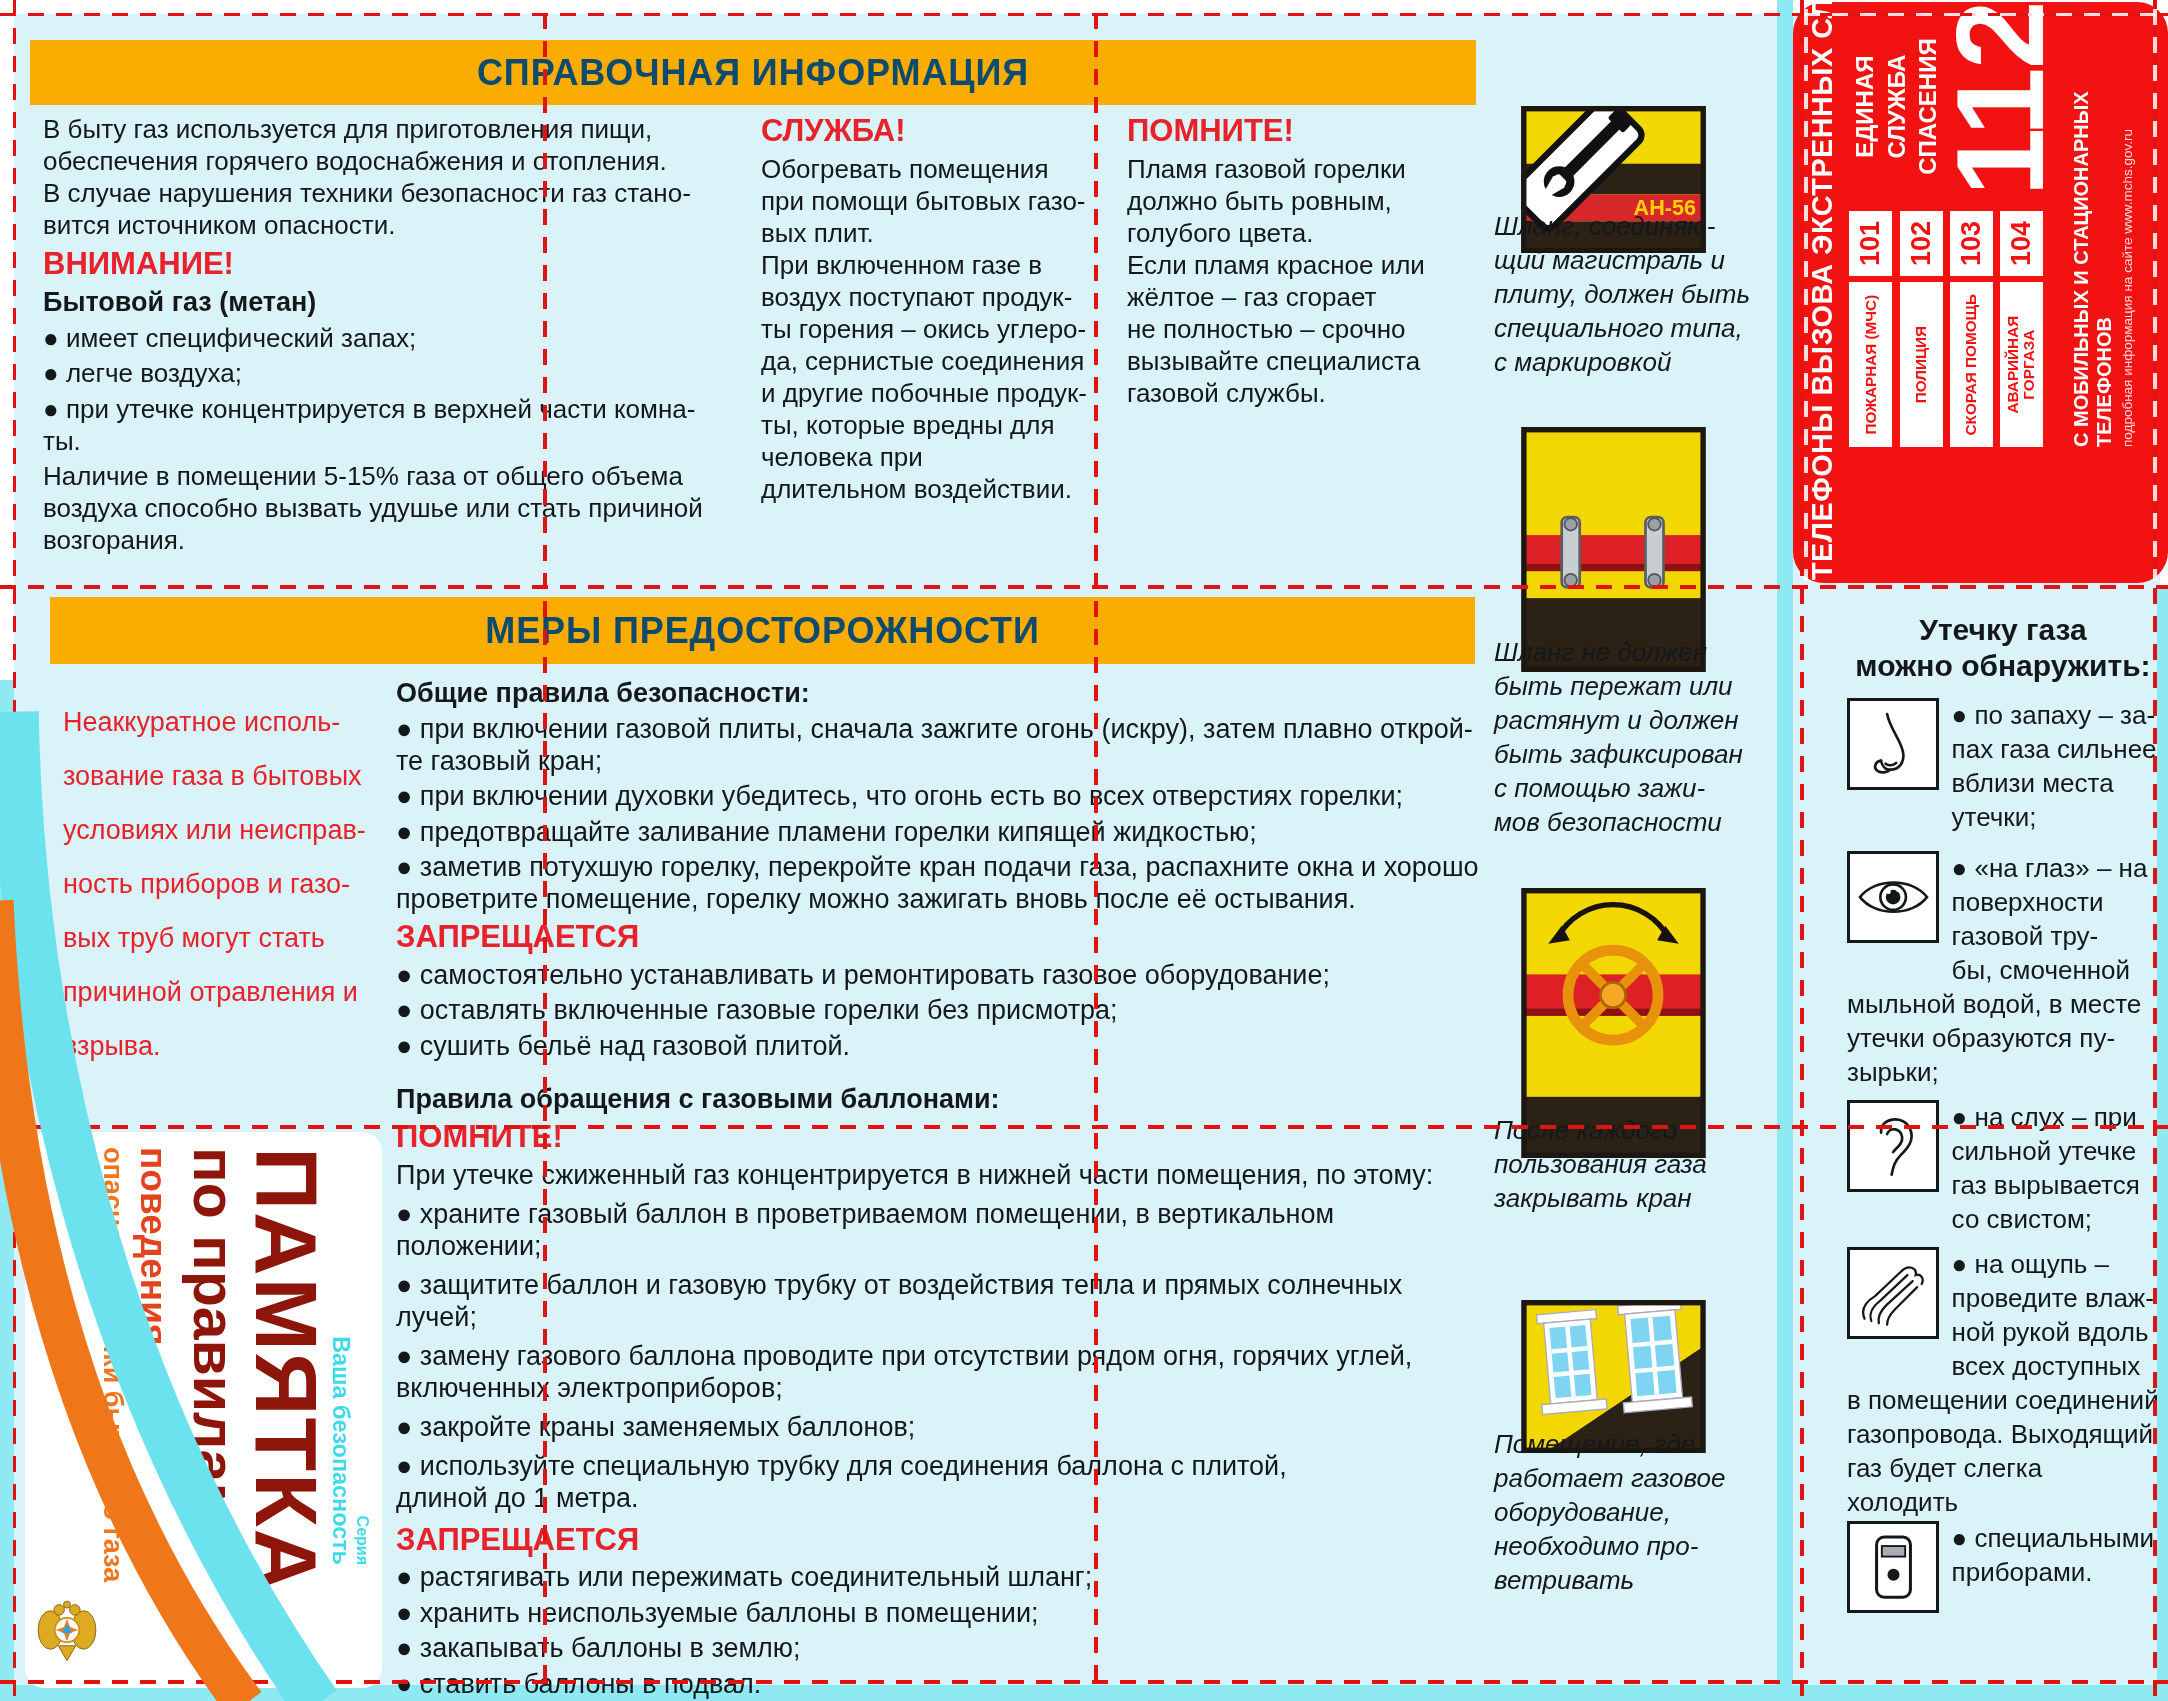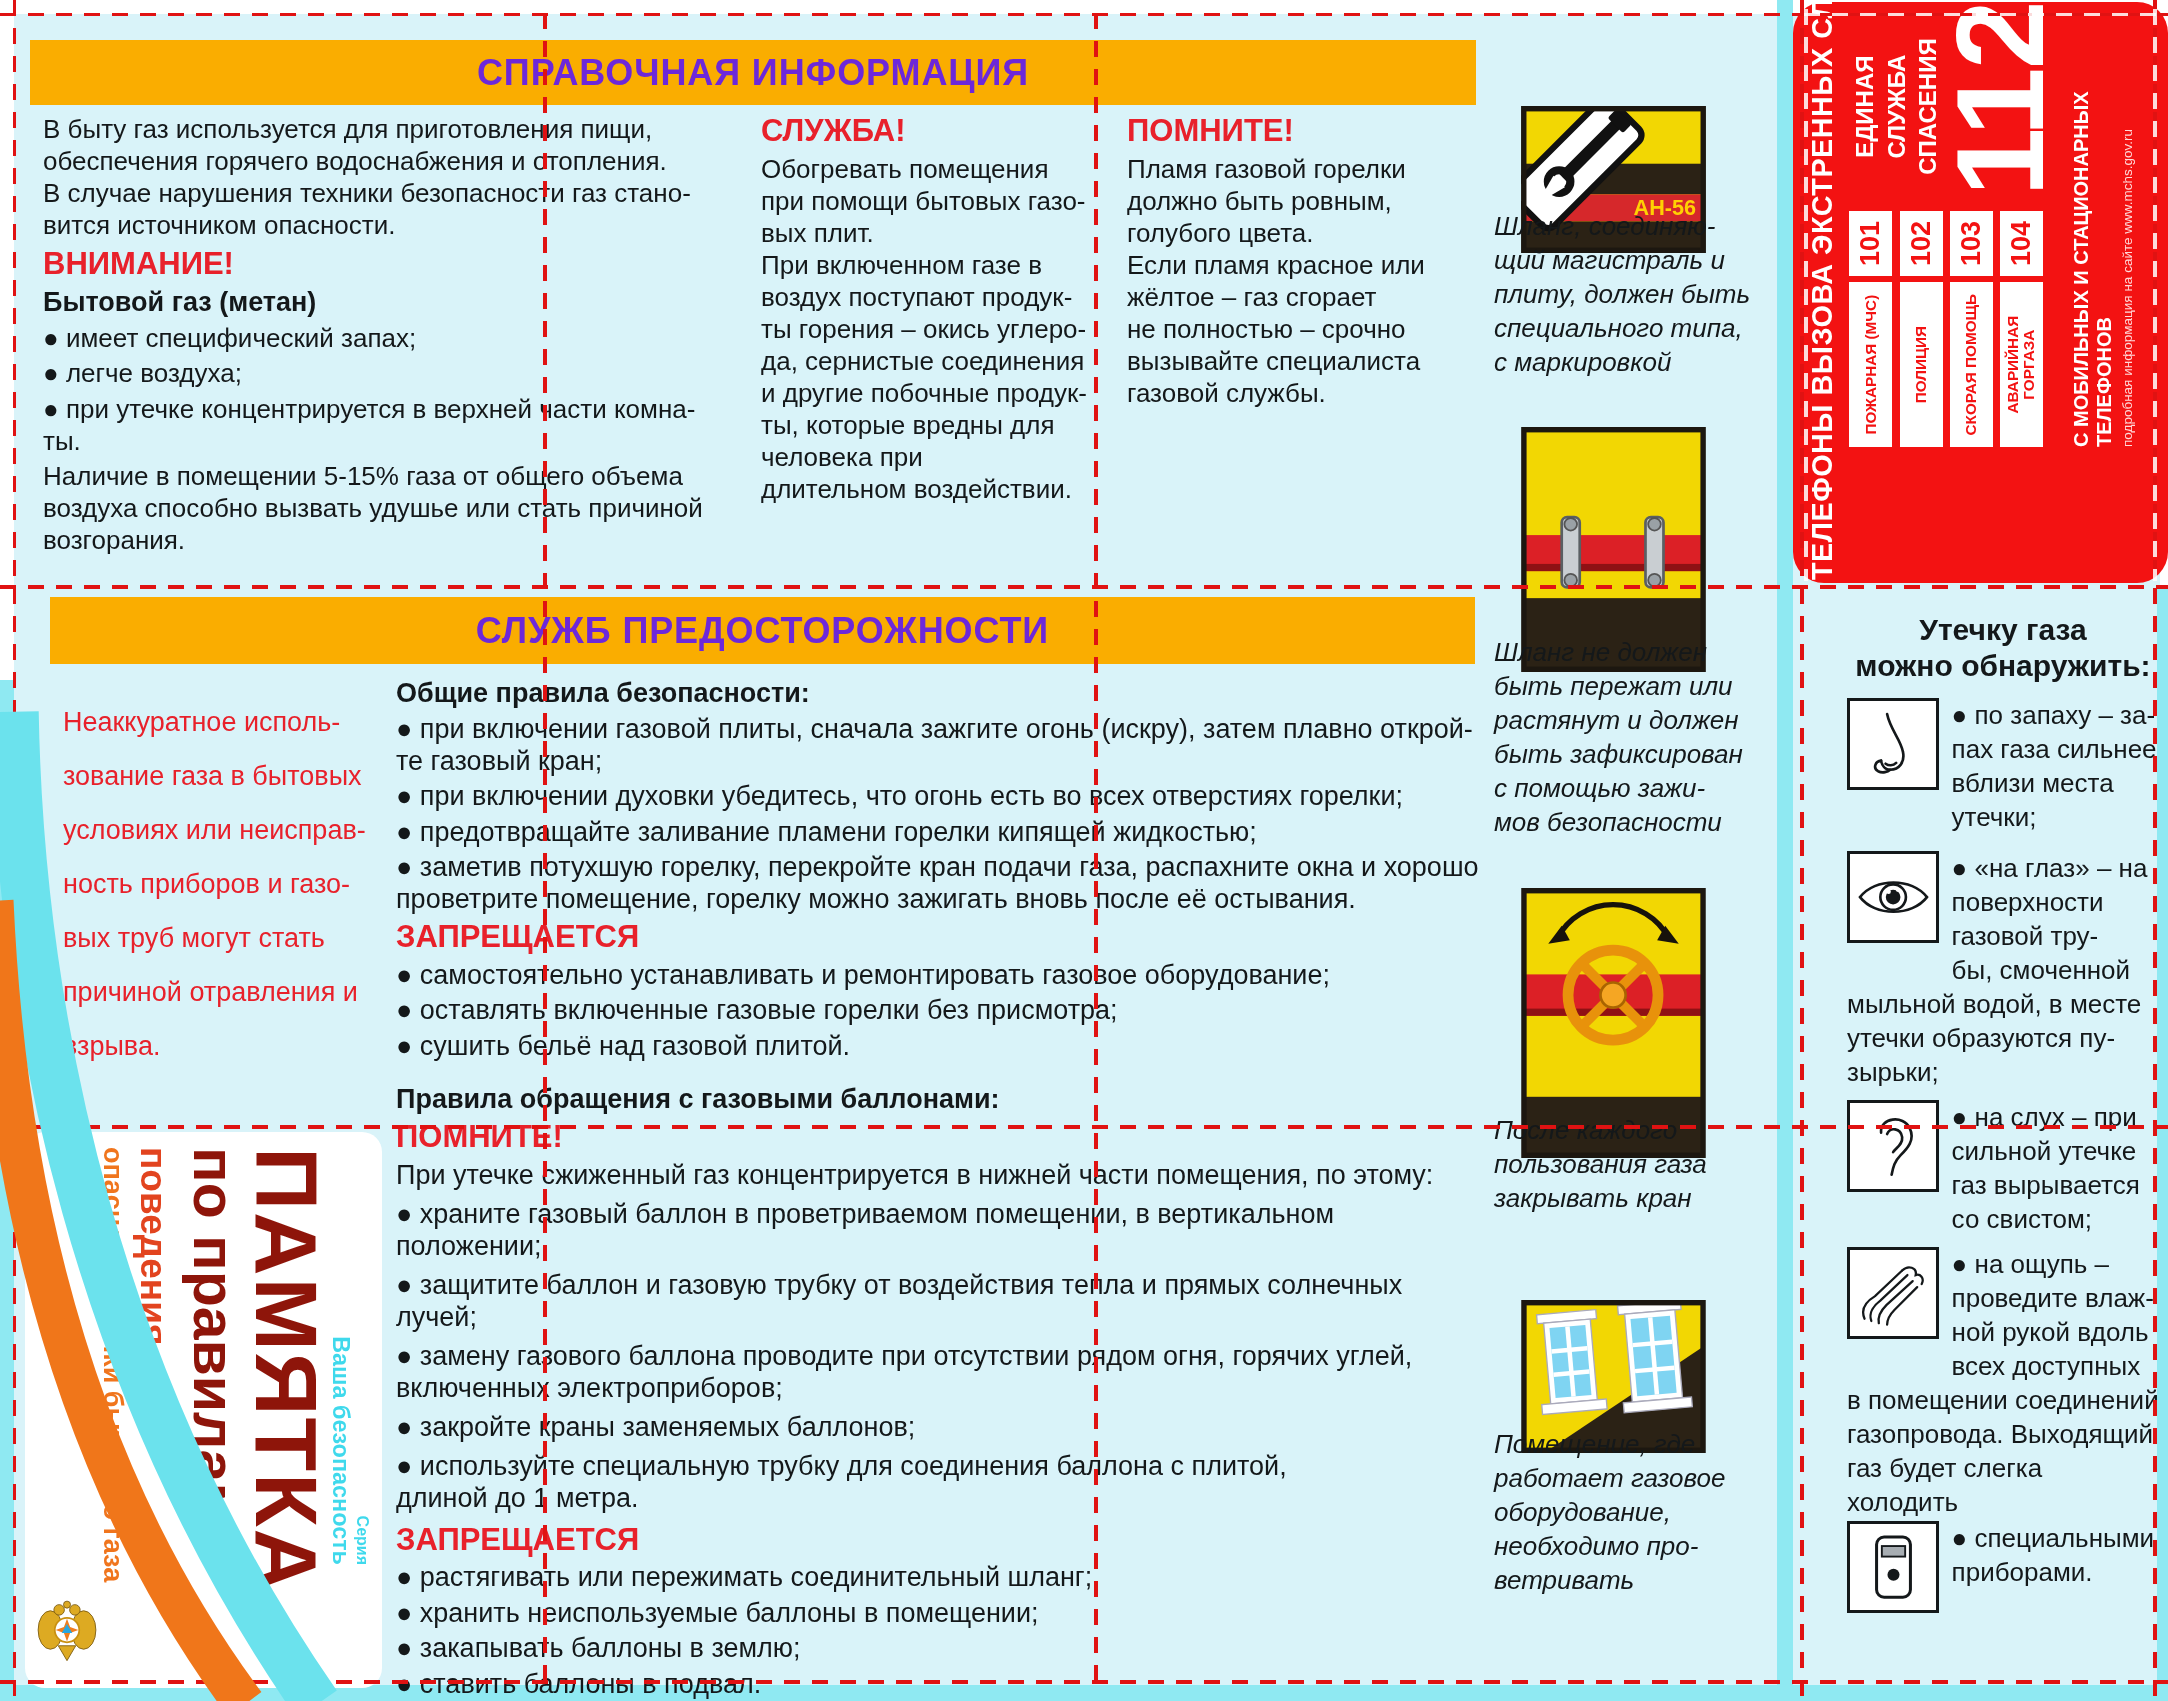--- a/index.html
+++ b/index.html
@@ -16,21 +16,21 @@
   .edge-right{left:2157px;top:585px;width:11.7px;height:1100px;}
   .edge-divider{left:1777px;top:0;width:16px;height:1685px;}
 
   
   .hline{position:absolute;height:3.6px;z-index:4;background:repeating-linear-gradient(90deg,var(--c) 0 16px,transparent 16px 28px);}
   .vline{position:absolute;width:3.6px;z-index:4;background:repeating-linear-gradient(180deg,var(--c) 0 16px,transparent 16px 28px);}
   .lred{--c:#E01212;}
   .lwhite{--c:rgba(255,255,255,.85);z-index:5;}
 
   
-  .band{position:absolute;background:#FAAD00;color:#6d28d9;font-weight:bold;font-size:36px;
+  .band{position:absolute;background:#FAAD00;color:#0c4a6e;font-weight:bold;font-size:36px;
         display:flex;align-items:center;justify-content:center;letter-spacing:0.9px;z-index:2;}
 
   
   .ref-col{position:absolute;font-size:26px;line-height:32px;z-index:2;}
   .h-red{color:#E8212B;font-weight:bold;font-size:31px;line-height:36px;margin:0 0 3.6px 0;}
   .h-bold{font-weight:bold;font-size:27px;line-height:32px;margin:0 0 3.6px 0;}
   .p0{margin:0 0 5.4px 0;}
   .pb{margin:0 0 3.6px 0;}
 
   
@@ -142,21 +142,21 @@
 должно быть ровным,
 голубого цвета.
 Если пламя красное или
 жёлтое – газ сгорает
 не полностью – срочно
 вызывайте специалиста
 газовой службы.</p>
   </div>
 
   <div class="band" style="left:50px;top:597px;width:1425px;height:67px;">
-    <span>СЛУЖБ ПРЕДОСТОРОЖНОСТИ</span>
+    <span>МЕРЫ ПРЕДОСТОРОЖНОСТИ</span>
   </div>
 
   <div class="note-red pre">Неаккуратное исполь-
 зование газа в бытовых
 условиях или неисправ-
 ность приборов и газо-
 вых труб могут стать
 причиной отравления и
 взрыва.</div>
 

